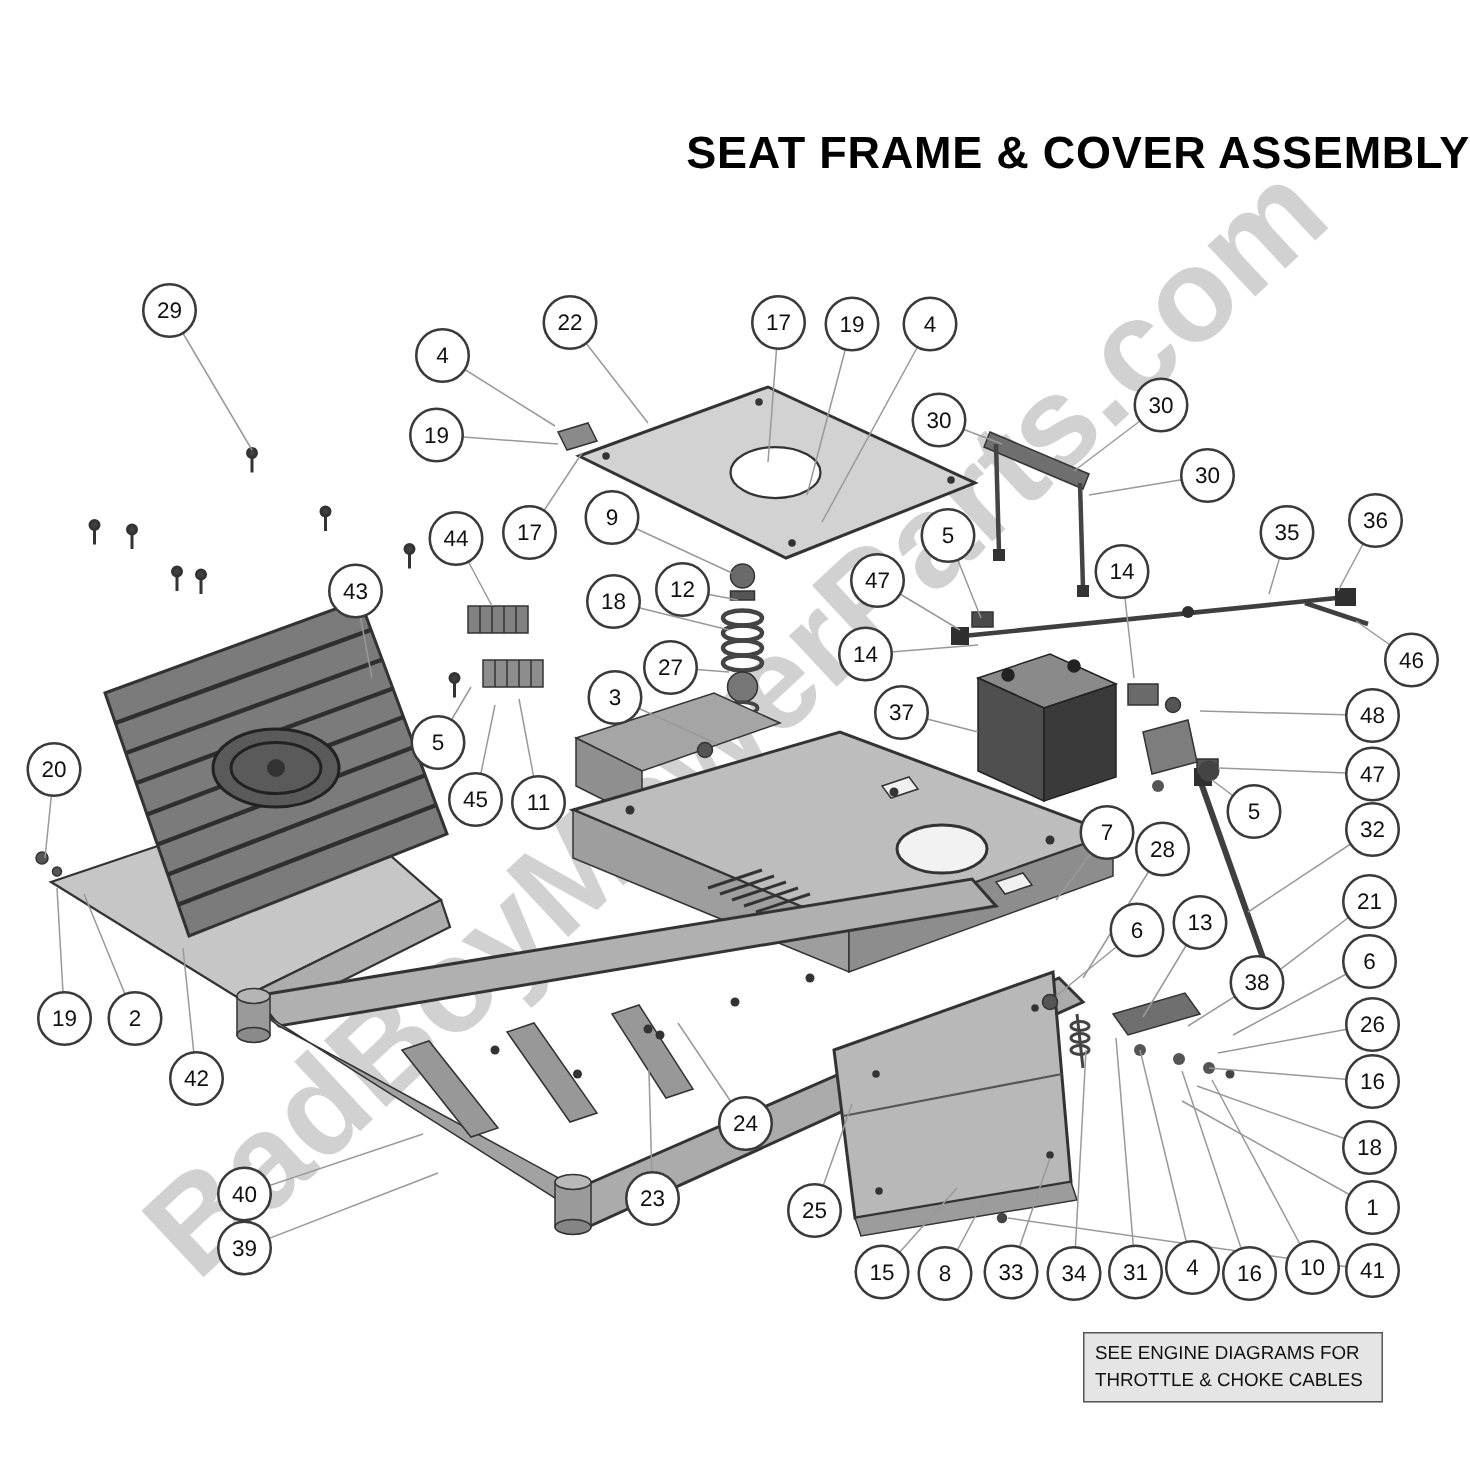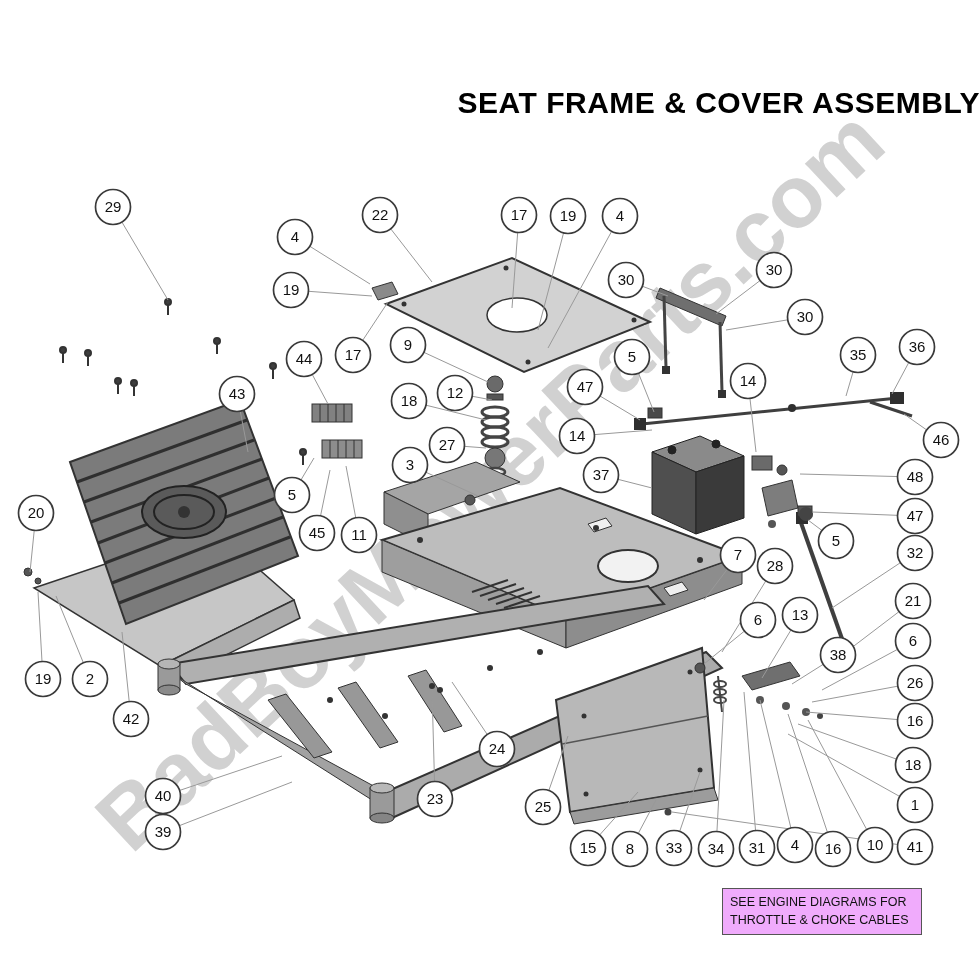--- a/index.html
+++ b/index.html
@@ -13,21 +13,21 @@
   }
   .watermark{
     position:absolute;left:50%;top:49%;
     transform:translate(-50%,-50%) rotate(-43deg);
     font-size:88px;font-weight:700;color:#9a9a9a;opacity:.45;
     white-space:nowrap;z-index:1;pointer-events:none;
   }
   #diagram{position:absolute;left:0;top:0;z-index:2;}
   .note-box{
     position:absolute;left:722px;top:888px;width:184px;
-    border:1.5px solid #555;background:#f0abfc;padding:5px 7px;
+    border:1.5px solid #555;background:#e5e5e5;padding:5px 7px;
     font-size:12.5px;line-height:1.4;color:#111;z-index:5;
   }
   .leader{stroke:#999;stroke-width:1;}
   .balloon{fill:#fff;stroke:#3a3a3a;stroke-width:1.7;}
   .balloon-num{font-family:"Liberation Sans",sans-serif;font-size:15px;fill:#111;text-anchor:middle;}
 </style>
 </head>
 <body>
 
 <div class="watermark">BadBoyMowerParts.com</div>

